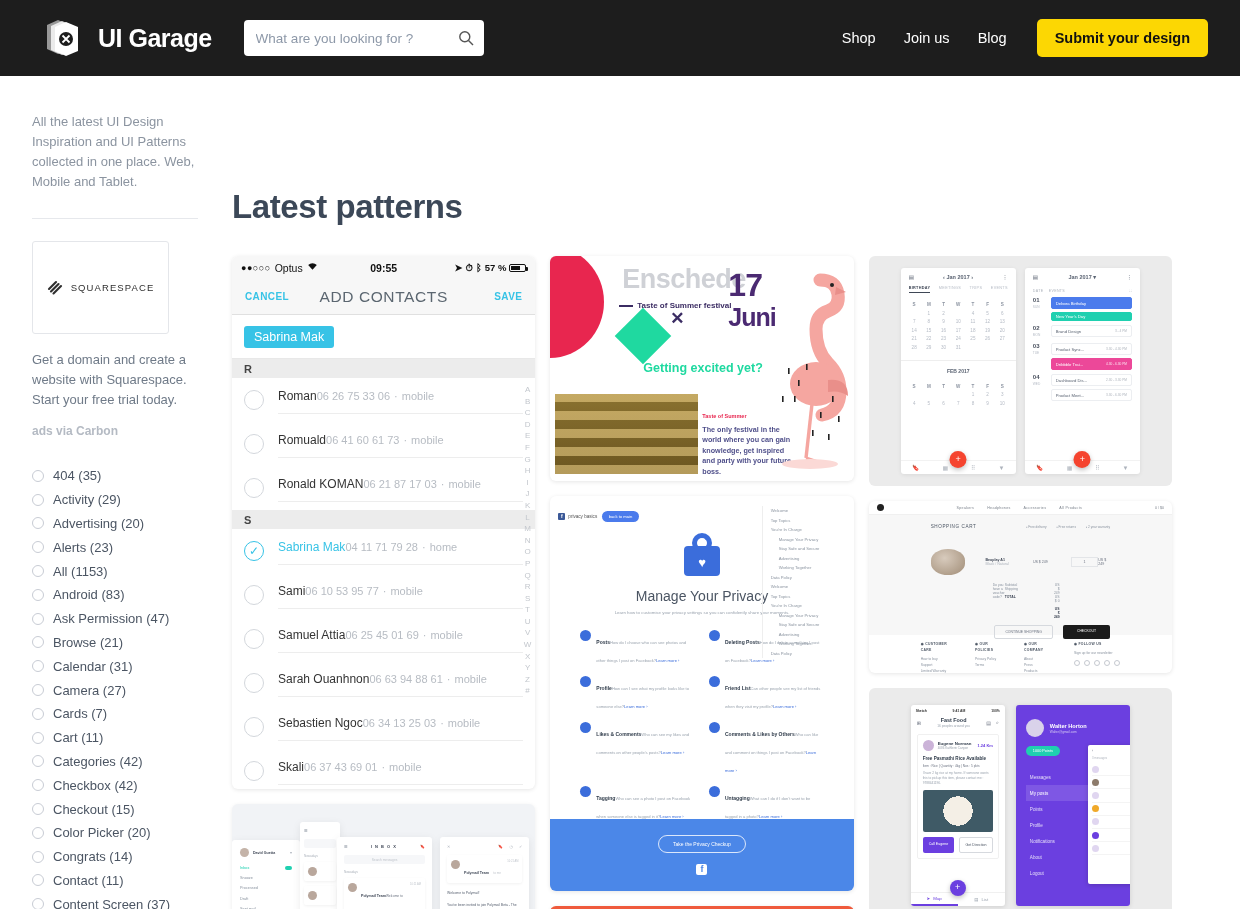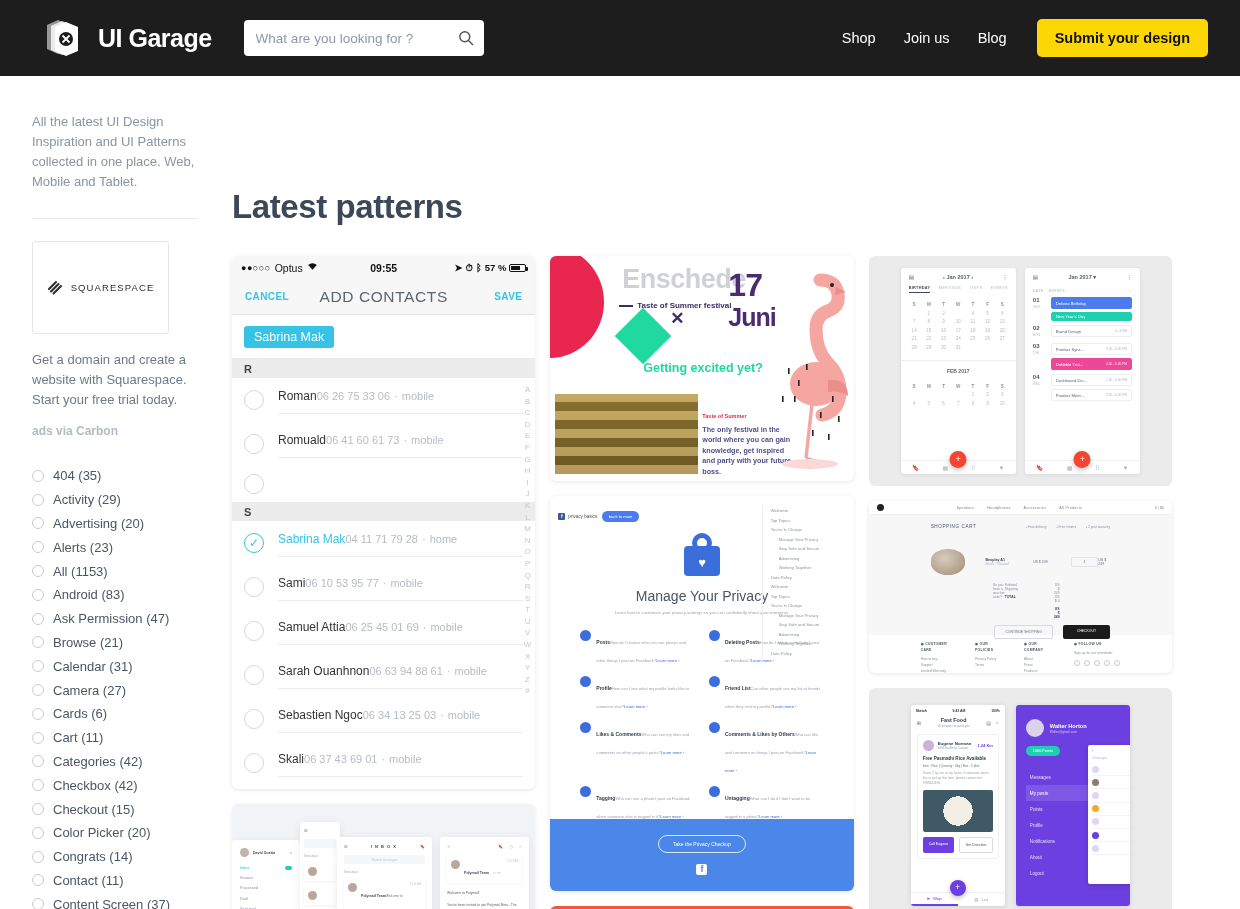--- a/index.html
+++ b/index.html
@@ -513,21 +513,21 @@
         <div class="cat-item">
           <span class="radio"></span>
           <span class="cat-label">Calendar (31)</span>
         </div>
         <div class="cat-item">
           <span class="radio"></span>
           <span class="cat-label">Camera (27)</span>
         </div>
         <div class="cat-item">
           <span class="radio"></span>
-          <span class="cat-label">Cards (6)</span>
+          <span class="cat-label">Cards (7)</span>
         </div>
         <div class="cat-item">
           <span class="radio"></span>
           <span class="cat-label">Cart (11)</span>
         </div>
         <div class="cat-item">
           <span class="radio"></span>
           <span class="cat-label">Categories (42)</span>
         </div>
         <div class="cat-item">
@@ -600,20 +600,21 @@
               <div class="contact-row">
                 <span class="ck"></span>
                 <span class="c-info"><span class="c-name">Roman</span><span class="c-phone"><span class="num">06 26 75 33 06</span><span class="sep">·</span><span class="typ">mobile</span></span></span>
               </div>
               <div class="contact-row">
                 <span class="ck"></span>
                 <span class="c-info"><span class="c-name">Romuald</span><span class="c-phone"><span class="num">06 41 60 61 73</span><span class="sep">·</span><span class="typ">mobile</span></span></span>
               </div>
               <div class="contact-row">
                 <span class="ck"></span>
+                <span class="c-info"><span class="c-name">Ronald KOMAN</span><span class="c-phone"><span class="num">06 21 87 17 03</span><span class="sep">·</span><span class="typ">mobile</span></span></span>
               </div>
               <div class="sec-hdr">S</div>
               <div class="contact-row">
                 <span class="ck on"></span>
                 <span class="c-info"><span class="c-name sel">Sabrina Mak</span><span class="c-phone"><span class="num">04 11 71 79 28</span><span class="sep">·</span><span class="typ">home</span></span></span>
               </div>
               <div class="contact-row">
                 <span class="ck"></span>
                 <span class="c-info"><span class="c-name">Sami</span><span class="c-phone"><span class="num">06 10 53 95 77</span><span class="sep">·</span><span class="typ">mobile</span></span></span>
               </div>

